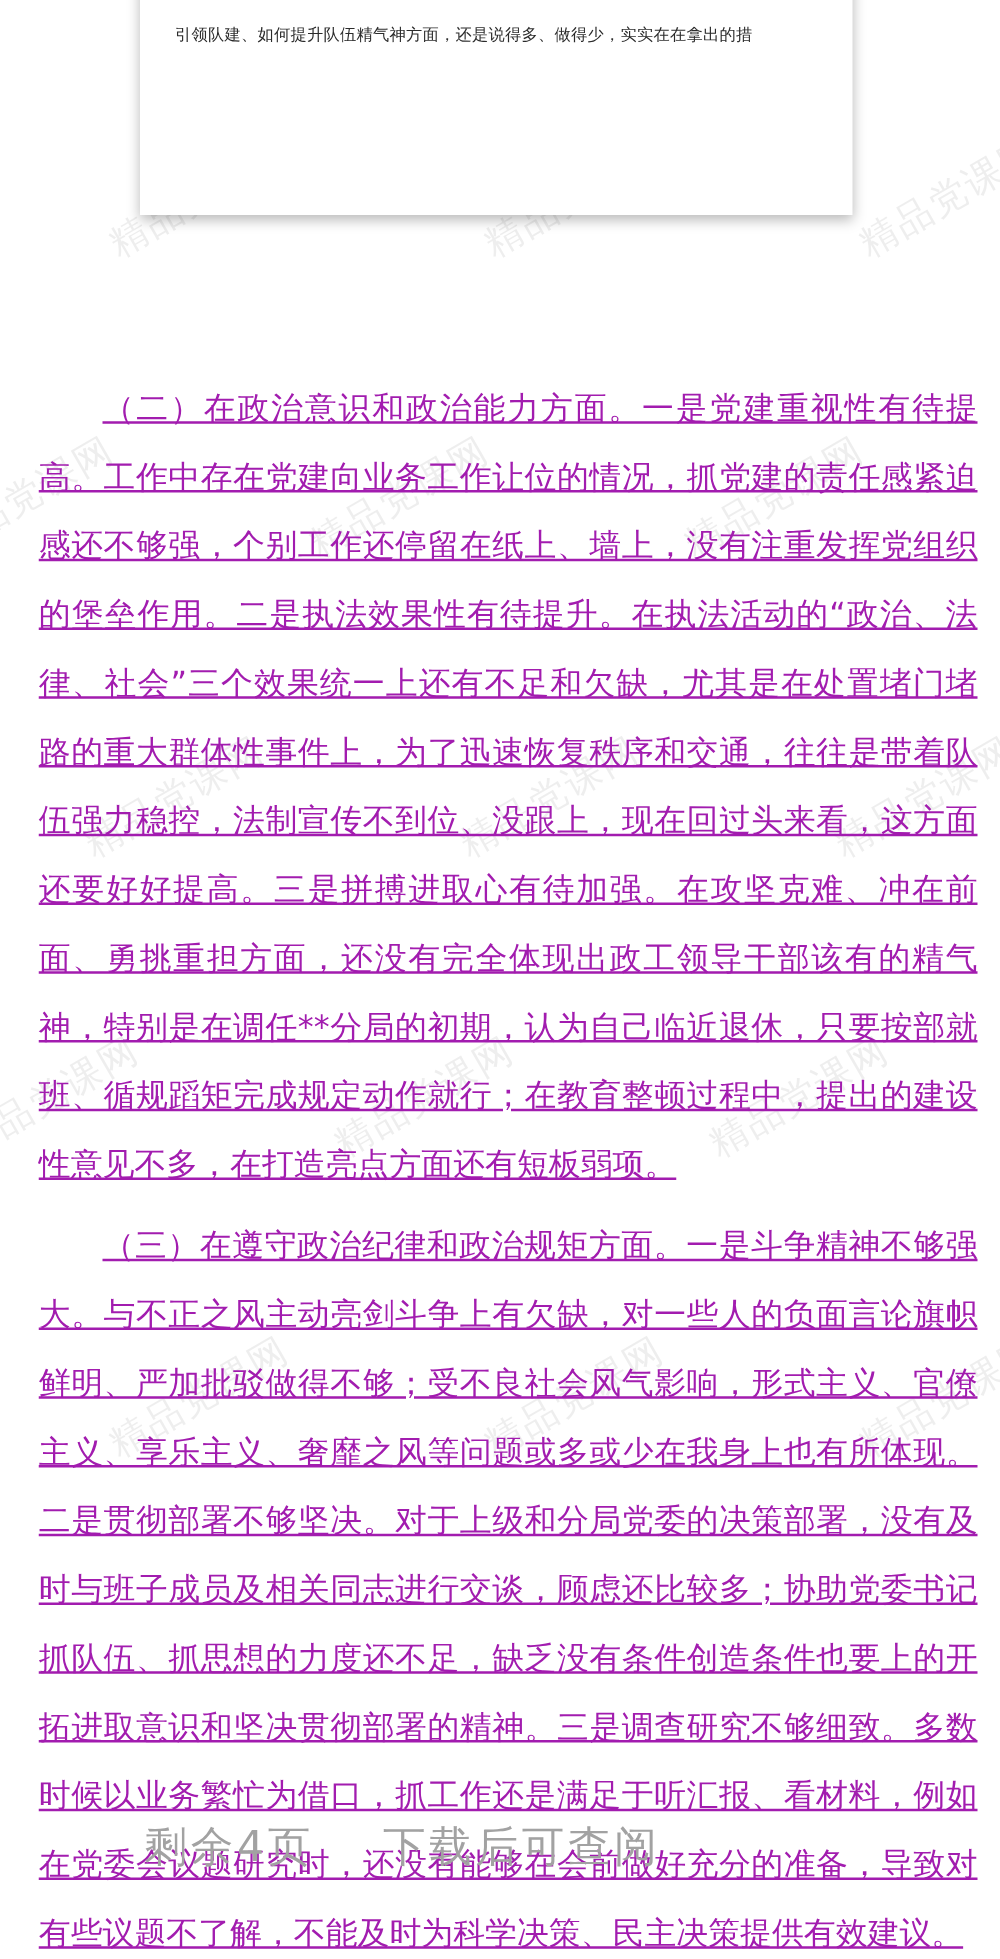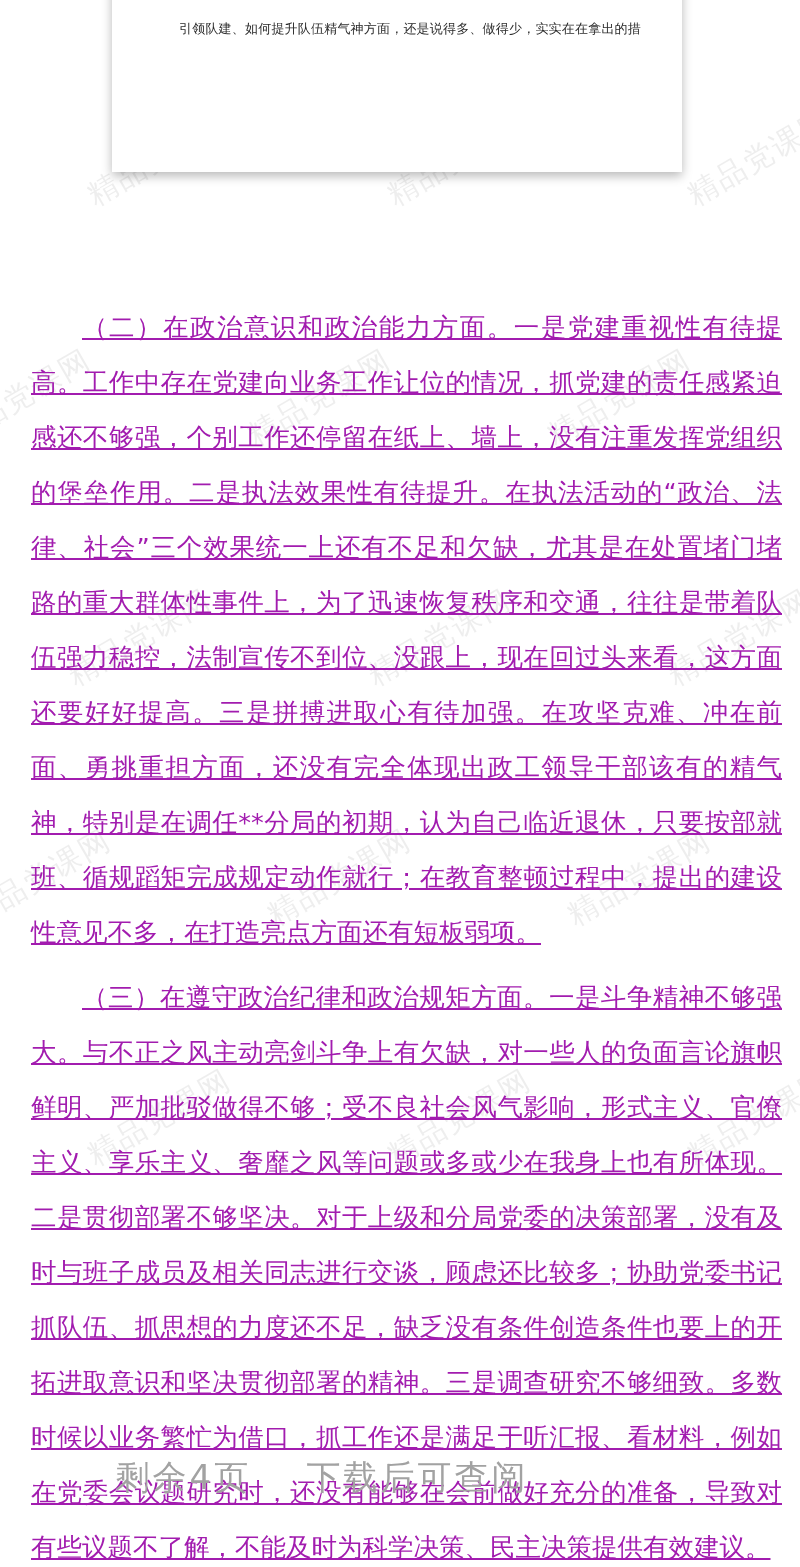--- a/index.html
+++ b/index.html
@@ -48,21 +48,20 @@
     box-shadow: 0 4px 10px rgba(0,0,0,0.28);
     z-index: 10;
     box-sizing: border-box;
     padding: 0;
   }
   #top-card .card-inner {
     position: absolute;
     left: 28px;
     top: 52px;
     right: 26px;
-    margin-left: 39px;
   }
   .card-line {
     font-size: 13px;
     line-height: 34px;
     color: #2b2b2b;
     letter-spacing: 0.2px;
     font-family: "DejaVu Sans", "Liberation Sans", sans-serif;
     white-space: nowrap;
   }
 

